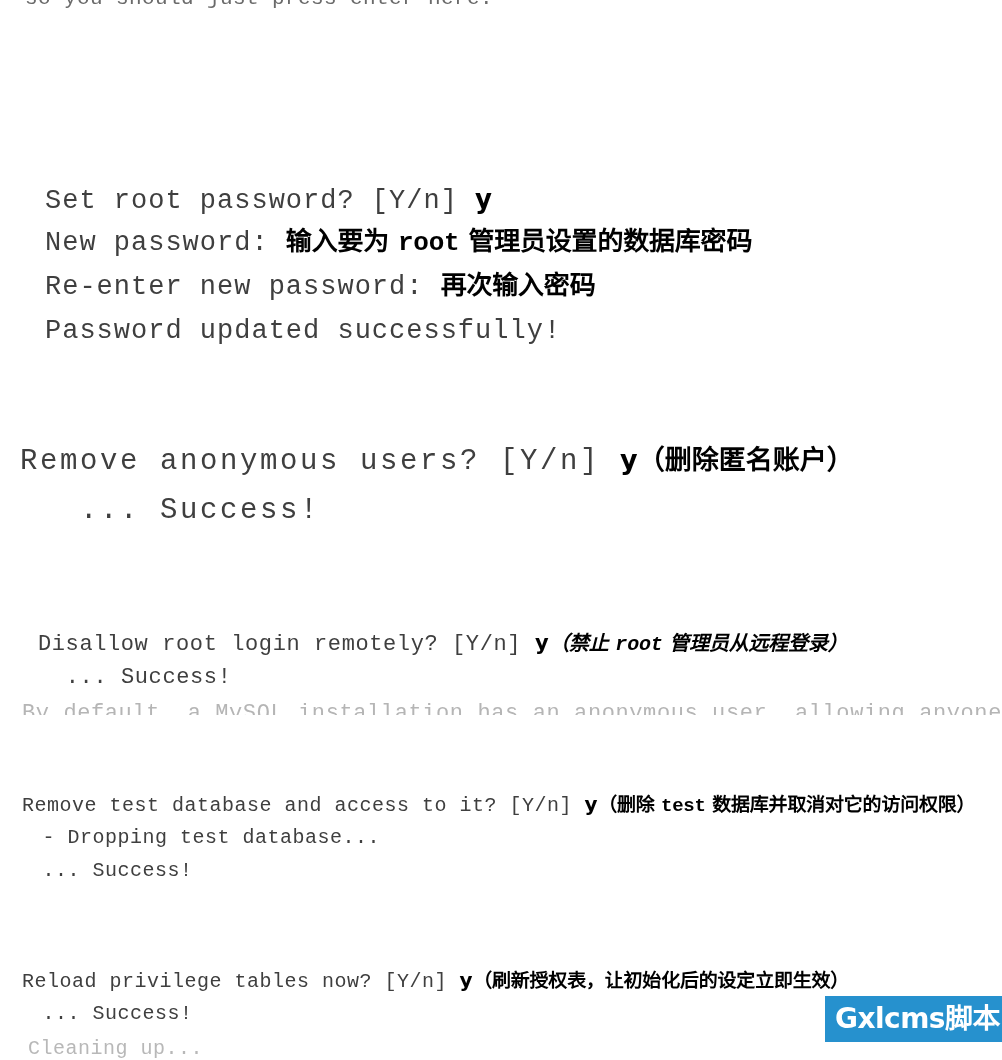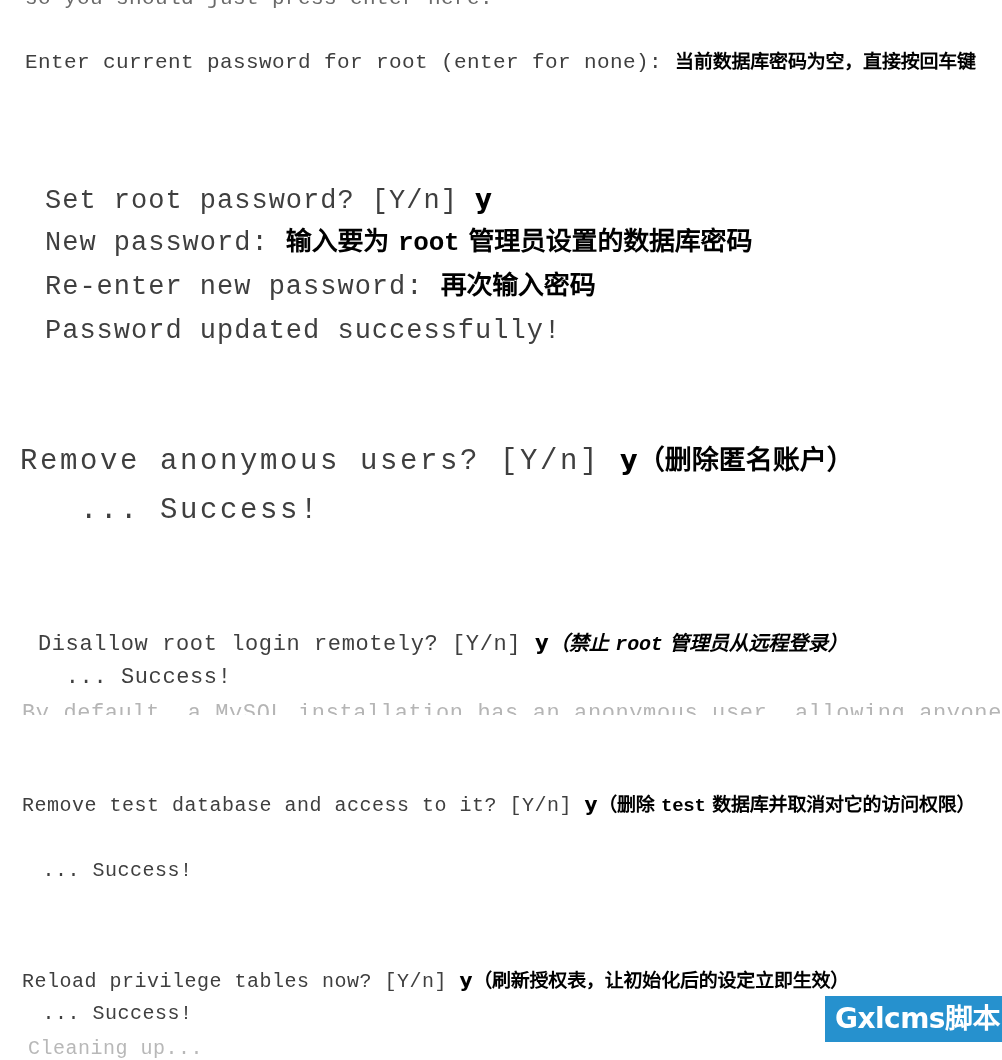--- a/index.html
+++ b/index.html
@@ -161,21 +161,20 @@
     white-space: nowrap;
   }
 </style>
 </head>
 <body>
 
 <div class="page">
 
   <div class="strip" id="strip-1">
     <div class="line clipped">so you should just press enter here.</div>
-    <div class="line l2"><span>Enter current password for root (enter for none): </span><span class="cn">当前数据库密码为空，直接按回车键</span></div>
   </div>
 
   <div class="strip" id="strip-2">
     <div class="line clipped-top">............ ...... ..... ...</div>
 
     <div class="line r2"><span>New password: </span><span class="cn"><span>输入要为 </span><span class="mono">root</span><span> 管理员设置的数据库密码</span></span></div>
 
     <div class="line r1"><span>Set root password? [Y/n] </span><span class="ans">y</span></div>
 
     <div class="line r3"><span>Re-enter new password: </span><span class="cn">再次输入密码</span></div>
@@ -195,20 +194,21 @@
     <div class="line r1"><span>Disallow root login remotely? [Y/n] </span><span class="ans">y</span><span class="cn"><span>（禁止 </span><span class="mono">root</span><span> 管理员从远程登录）</span></span></div>
 
     <div class="line r2"><span> ... Success!</span></div>
 
     <div class="line clipped-bot">By default, a MySQL installation has an anonymous user, allowing anyone</div>
   </div>
 
   <div class="strip" id="strip-5">
     <div class="line r1"><span>Remove test database and access to it? [Y/n] </span><span class="ans">y</span><span class="cn"><span>（删除 </span><span class="mono">test</span><span> 数据库并取消对它的访问权限）</span></span></div>
 
+    <div class="line r2"><span> - Dropping test database...</span></div>
 
     <div class="line r3"><span> ... Success!</span></div>
   </div>
 
   <div class="strip" id="strip-6">
     <div class="line r1"><span>Reload privilege tables now? [Y/n] </span><span class="ans">y</span><span class="cn">（刷新授权表，让初始化后的设定立即生效）</span></div>
 
     <div class="line r2"><span> ... Success!</span></div>
 
     <div class="line clipped-bot">Cleaning up...</div>

